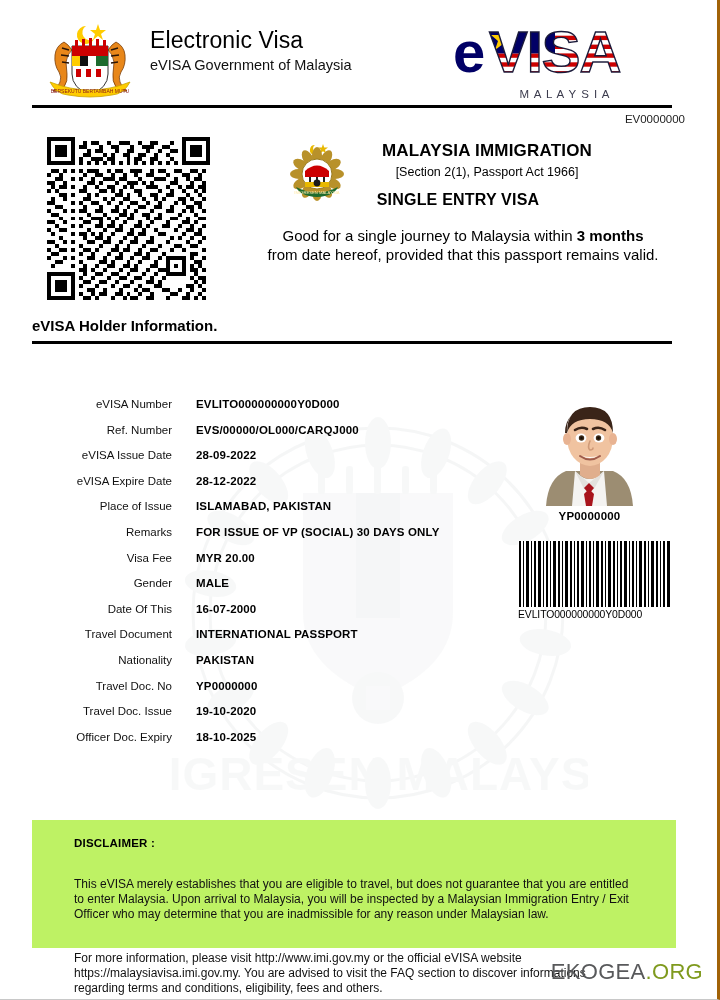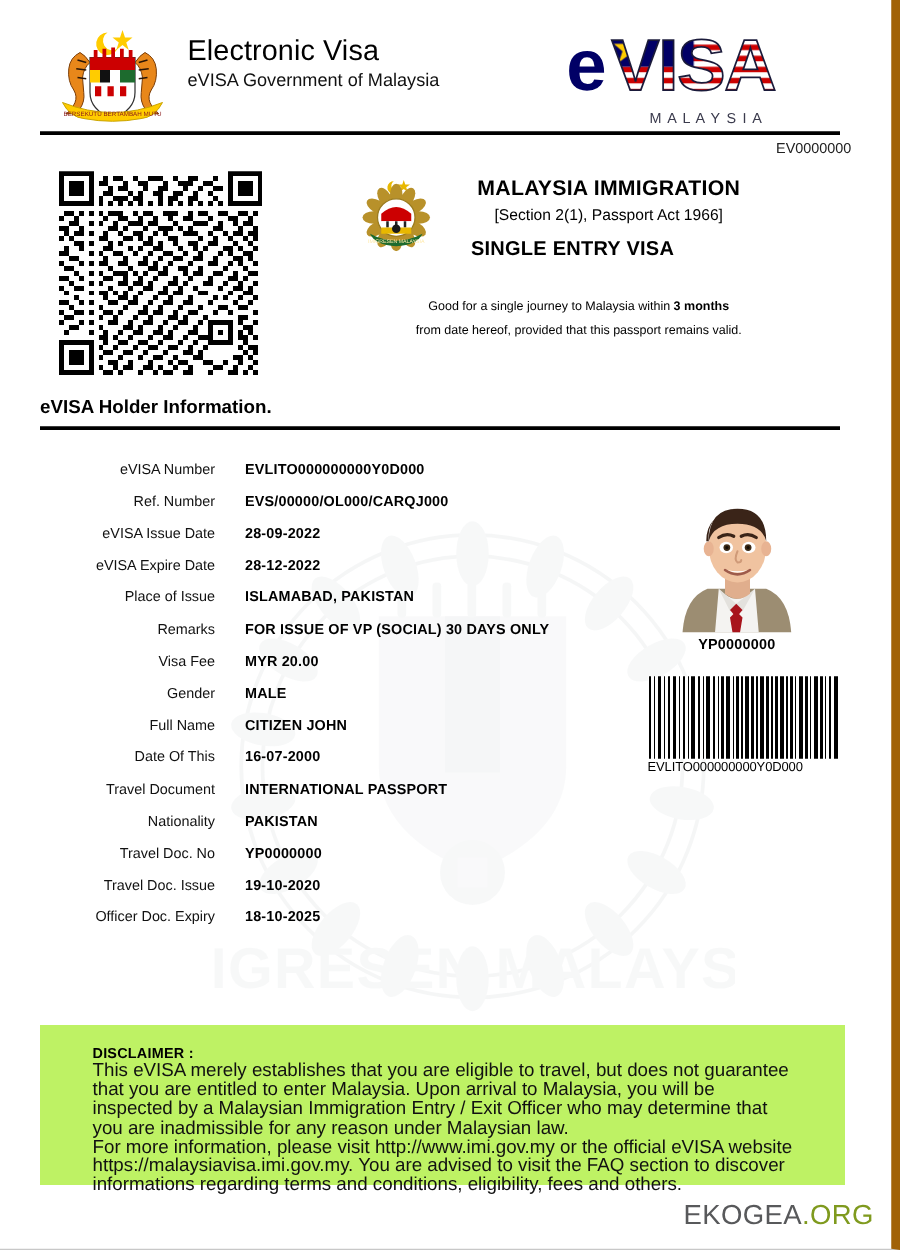--- a/index.html
+++ b/index.html
@@ -13,21 +13,21 @@
     position: relative;
     overflow: hidden;
     font-family: "Liberation Sans", sans-serif;
     color: #000;
   }
   .page {
     position: absolute;
     left: 0; top: 0;
     width: 720px; height: 1000px;
     background: #fff;
-    border-right: 7px solid #a16207;
+    border-right: 3px solid #a16207;
     border-bottom: 1px solid #c8c8c8;
     box-sizing: border-box;
     overflow: hidden;
   }
 
   
   .watermark {
     position: absolute;
     left: 168px; top: 398px;
     width: 420px; height: 420px;
@@ -117,23 +117,23 @@
     line-height: 18px;
     margin-top: 1px;
   }
   .imm-type {
     font-size: 16px;
     font-weight: bold;
     letter-spacing: 0.2px;
     margin-top: 10px;
   }
   .imm-good {
-    font-size: 10px;
+    font-size: 15px;
     line-height: 19px;
-    margin-top: 27px;
+    margin-top: 17px;
     padding-left: 10px;
   }
   .imm-good b { font-weight: bold; }
 
   
   .holder-head {
     position: absolute;
     left: 32px; top: 317px;
     font-size: 15px;
     font-weight: bold;
@@ -158,20 +158,21 @@
     align-items: baseline;
     height: 25.6px;
   }
   .flabel {
     width: 140px;
     text-align: right;
     font-size: 11.5px;
     color: #111;
     padding-right: 24px;
     flex: none;
+    margin-top: 28px;
   }
   .fvalue {
     font-size: 11.5px;
     font-weight: bold;
     color: #000;
     letter-spacing: 0.15px;
   }
 
   
   .photo-wrap {
@@ -218,24 +219,24 @@
     box-sizing: border-box;
     padding: 17px 42px 0 42px;
     z-index: 2;
   }
   .dis-title {
     font-size: 11.5px;
     font-weight: bold;
     letter-spacing: 0.2px;
   }
   .dis-p {
-    font-size: 15px;
+    font-size: 12px;
     line-height: 15.2px;
     color: #111;
-    margin-top: 0;
+    margin-top: 28px;
   }
 
   
   .sitemark {
     position: absolute;
     right: 14px; bottom: 14px;
     font-size: 22px;
     letter-spacing: 0.3px;
     z-index: 3;
   }
@@ -495,24 +496,20 @@
         <div class="flabel">Remarks</div>
         <div class="fvalue">FOR ISSUE OF VP (SOCIAL)  30 DAYS ONLY</div>
       </div>
     <div class="frow">
         <div class="flabel">Visa Fee</div>
         <div class="fvalue">MYR 20.00</div>
       </div>
     <div class="frow">
         <div class="flabel">Gender</div>
         <div class="fvalue">MALE</div>
-      </div>
-    <div class="frow">
-        <div class="flabel">Full Name</div>
-        <div class="fvalue">CITIZEN JOHN</div>
       </div>
     <div class="frow">
         <div class="flabel">Date Of This</div>
         <div class="fvalue">16-07-2000</div>
       </div>
     <div class="frow">
         <div class="flabel">Travel Document</div>
         <div class="fvalue">INTERNATIONAL PASSPORT</div>
       </div>
     <div class="frow">

